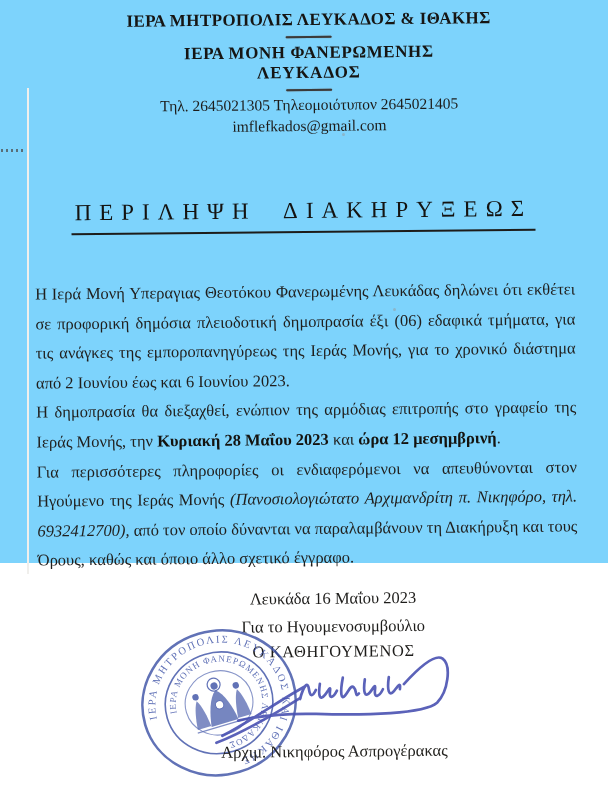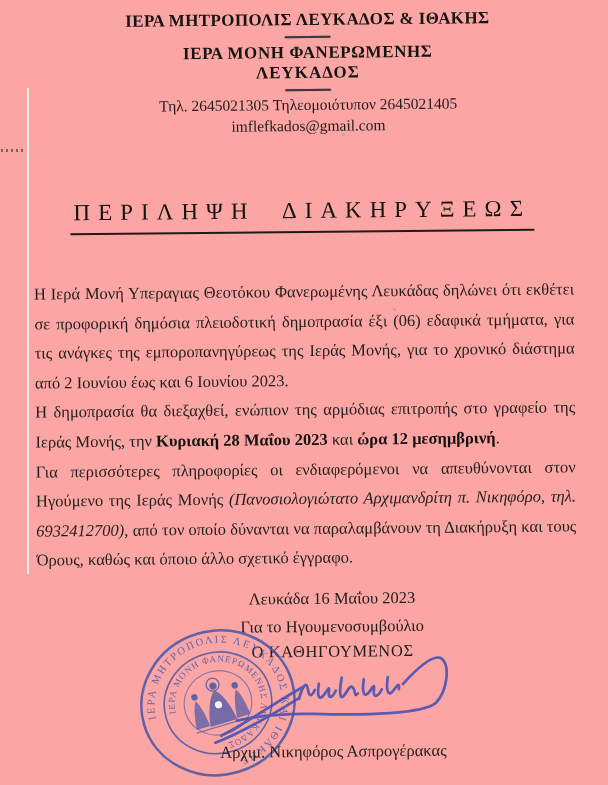--- a/index.html
+++ b/index.html
@@ -3,22 +3,22 @@
 <meta charset="utf-8">
 <style>
   html,body{margin:0;padding:0;}
   body{
     width:608px;height:785px;
     background:#ffffff;
     font-family:"Liberation Serif","DejaVu Serif",serif;
     overflow:hidden;
   }
   .page{
-    position:relative;width:608px;height:785px;
-    background:#fca5a5;
+    position:relative;width:608px;height:563px;
+    background:#7dd3fc;
   }
   .tilt{
     position:absolute;inset:0;
     transform:rotate(-0.55deg);
     transform-origin:50% 50%;
   }
   
   .scan-line-left{
     position:absolute;left:27px;top:88px;width:2px;height:486px;
     background:#f0efec;

